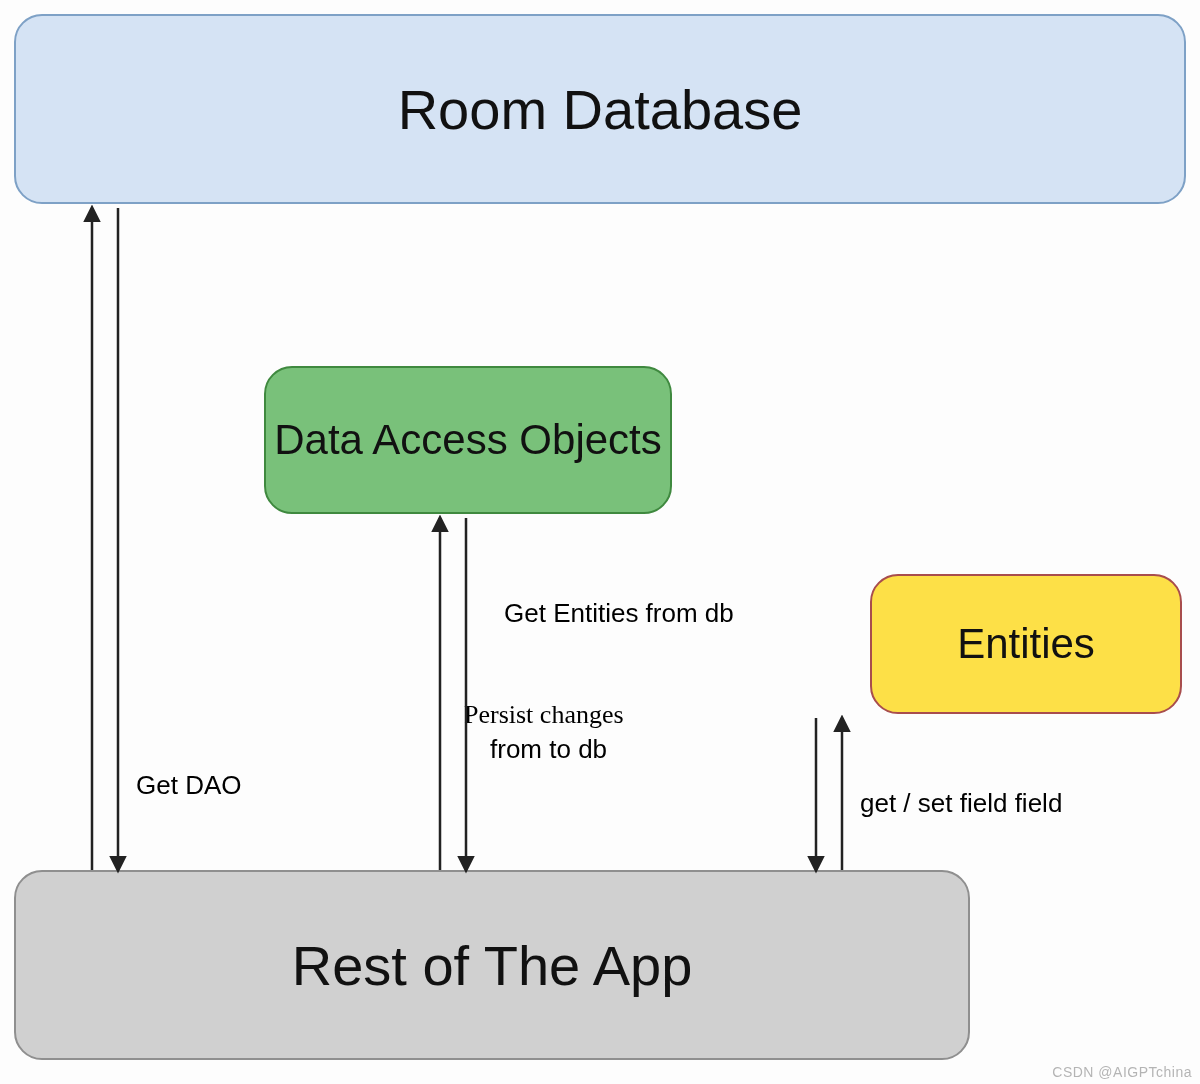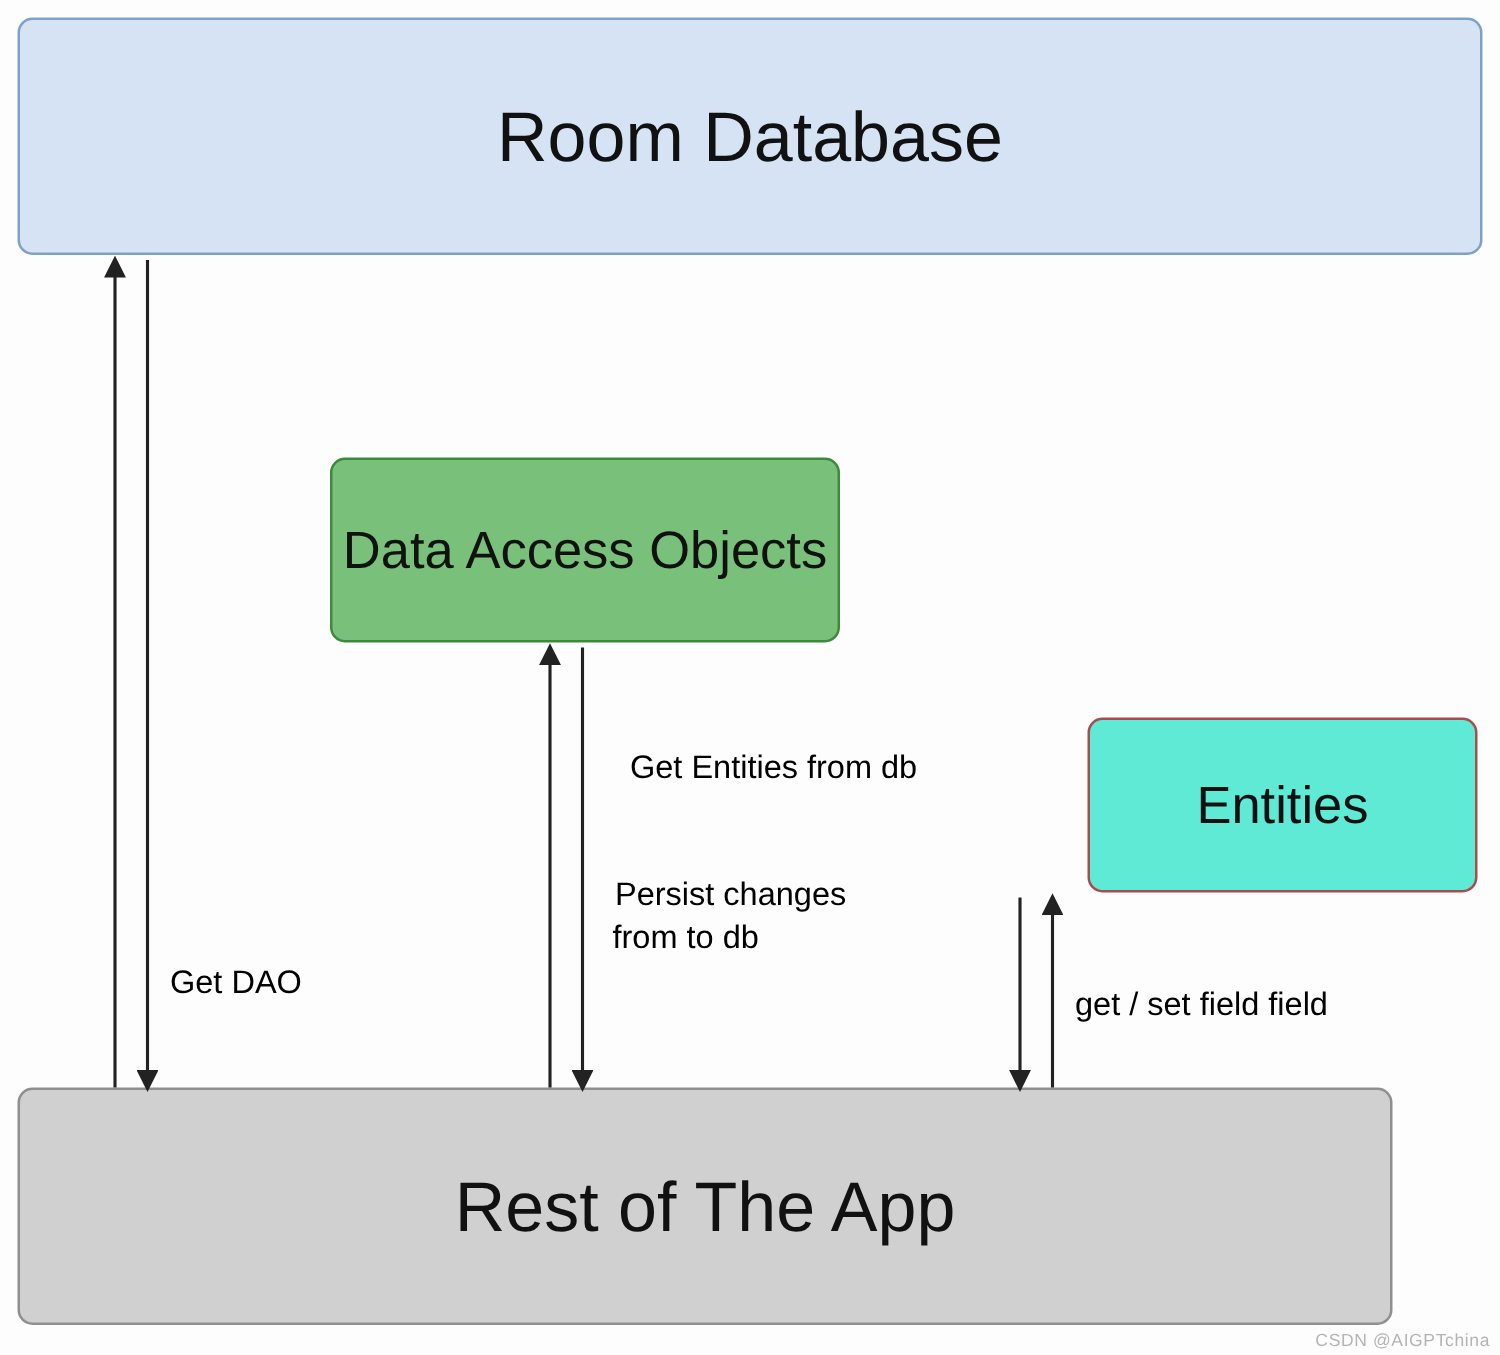--- a/index.html
+++ b/index.html
@@ -8,21 +8,21 @@
     width: 1200px;
     height: 1084px;
     background: #fdfdfd;
     font-family: Arial, Helvetica, sans-serif;
     color: #111;
     position: relative;
     overflow: hidden;
   }
   .box {
     position: absolute;
-    border-radius: 12px;
+    border-radius: 28px;
     display: flex;
     align-items: center;
     justify-content: center;
     box-sizing: border-box;
   }
   .room {
     left: 14px; top: 14px;
     width: 1172px; height: 190px;
     background: #d5e3f4;
     border: 2px solid #7ea1c6;
@@ -32,39 +32,39 @@
   .dao {
     left: 264px; top: 366px;
     width: 408px; height: 148px;
     background: #79c17a;
     border: 2px solid #3f893f;
     font-size: 42px;
   }
   .entities {
     left: 870px; top: 574px;
     width: 312px; height: 140px;
-    background: #5eead4;
+    background: #fde047;
     border: 2px solid #a84d4d;
     font-size: 42px;
   }
   .app {
     left: 14px; top: 870px;
-    width: 1100px; height: 190px;
+    width: 956px; height: 190px;
     background: #d0d0d0;
     border: 2px solid #8f8f8f;
     font-size: 56px;
   }
   .label {
     position: absolute;
     font-size: 26px;
     color: #000;
   }
   .label.dao-label   { left: 136px; top: 770px; }
   .label.getent      { left: 490px; top: 598px; margin-left: 14px; }
-  .label.persist1    { left: 492px; top: 700px; }
+  .label.persist1    { left: 464px; top: 700px; font-family: Liberation Serif, serif; }
   .label.persist2    { left: 490px; top: 734px; }
   .label.getset      { left: 860px; top: 788px; }
   svg.overlay {
     position: absolute;
     left: 0; top: 0;
     width: 1200px; height: 1084px;
     pointer-events: none;
   }
   .watermark {
     position: absolute;

